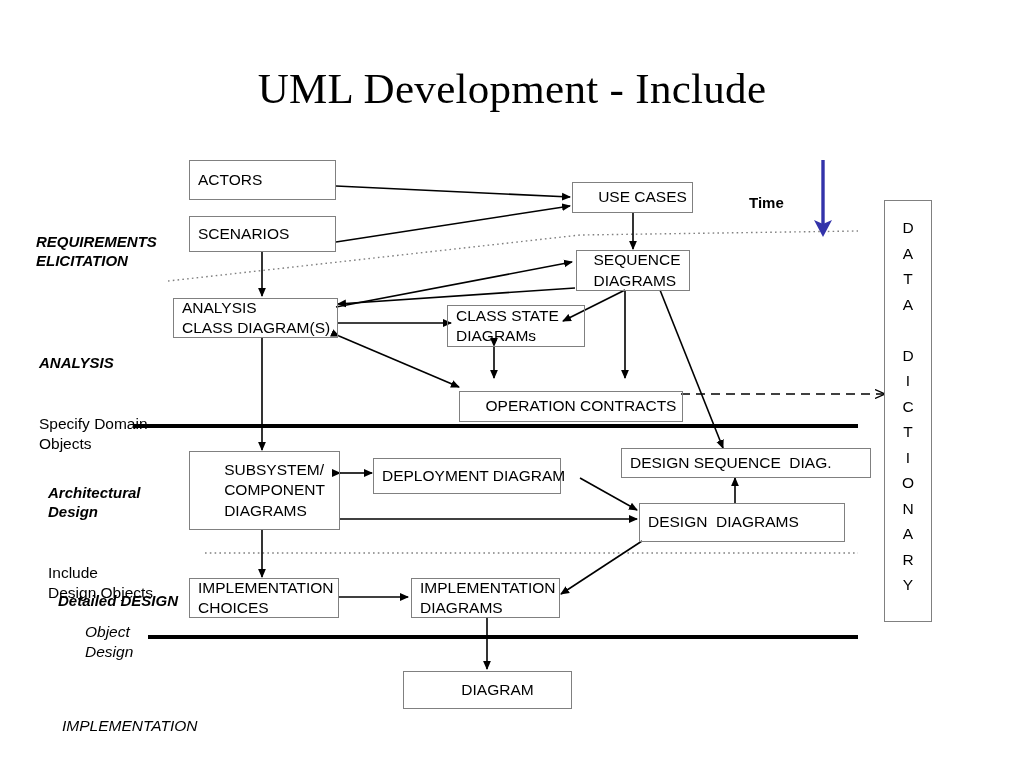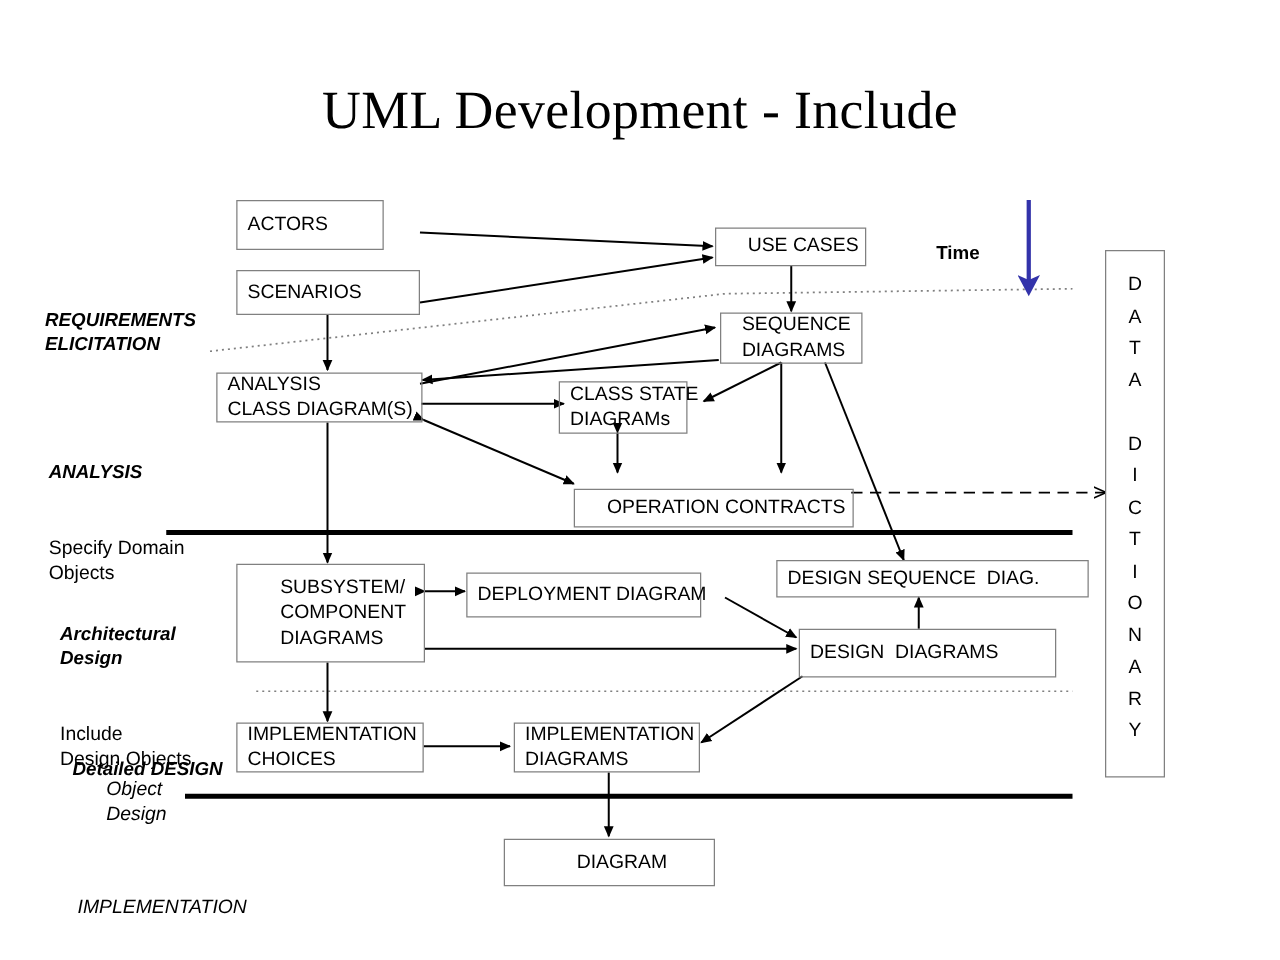--- a/index.html
+++ b/index.html
@@ -57,21 +57,21 @@
   .node.left   { align-items: flex-start; padding-left: 8px; }
   .node.center { align-items: center; }
 
   
   .stage {
     position: absolute;
     color: #000000;
     white-space: pre;
     line-height: 1.3;
   }
-  .stage .hd   { font-weight: bold; font-style: italic; font-size: 15px; margin-top: 15px; }
+  .stage .hd   { font-weight: bold; font-style: italic; font-size: 15px; }
   .stage .sub  { font-weight: normal; font-style: normal; font-size: 15.5px; }
   .stage .it   { font-style: italic; font-weight: normal; font-size: 15.5px; }
 
   .time-label {
     position: absolute;
     font-weight: bold;
     font-size: 15px;
     color: #000000;
     white-space: pre;
   }
@@ -222,21 +222,21 @@
     <div class="it">Object
 Design</div>
   </div>
 
   <div class="stage" style="left:62px; top:674px;">
     <div class="it">IMPLEMENTATION</div>
   </div>
 
   <div class="time-label" style="left:749px; top:194px;">Time</div>
 
-  <div class="node left" style="left:189px; top:160px; width:118px; height:40px;">
+  <div class="node left" style="left:189px; top:160px; width:147px; height:40px;">
     <span>ACTORS</span>
   </div>
 
   <div class="node left" style="left:189px; top:216px; width:147px; height:36px;">
     <span>SCENARIOS</span>
   </div>
 
   <div class="node center" style="left:572px; top:182px; width:121px; height:31px;">
     <span>USE CASES</span>
   </div>
@@ -244,21 +244,21 @@
   <div class="node left" style="left:576px; top:250px; width:114px; height:41px;align-items:center;">
     <span>SEQUENCE
 DIAGRAMS</span>
   </div>
 
   <div class="node left" style="left:173px; top:298px; width:165px; height:40px;">
     <span>ANALYSIS
 CLASS DIAGRAM(S)</span>
   </div>
 
-  <div class="node left" style="left:447px; top:305px; width:103px; height:42px;">
+  <div class="node left" style="left:447px; top:305px; width:138px; height:42px;">
     <span>CLASS STATE
 DIAGRAMs</span>
   </div>
 
   <div class="node center" style="left:459px; top:378px; width:224px; height:31px;margin-top:13px;">
     <span>OPERATION CONTRACTS</span>
   </div>
 
   <div class="node center" style="left:189px; top:451px; width:151px; height:79px;">
     <span>SUBSYSTEM/

